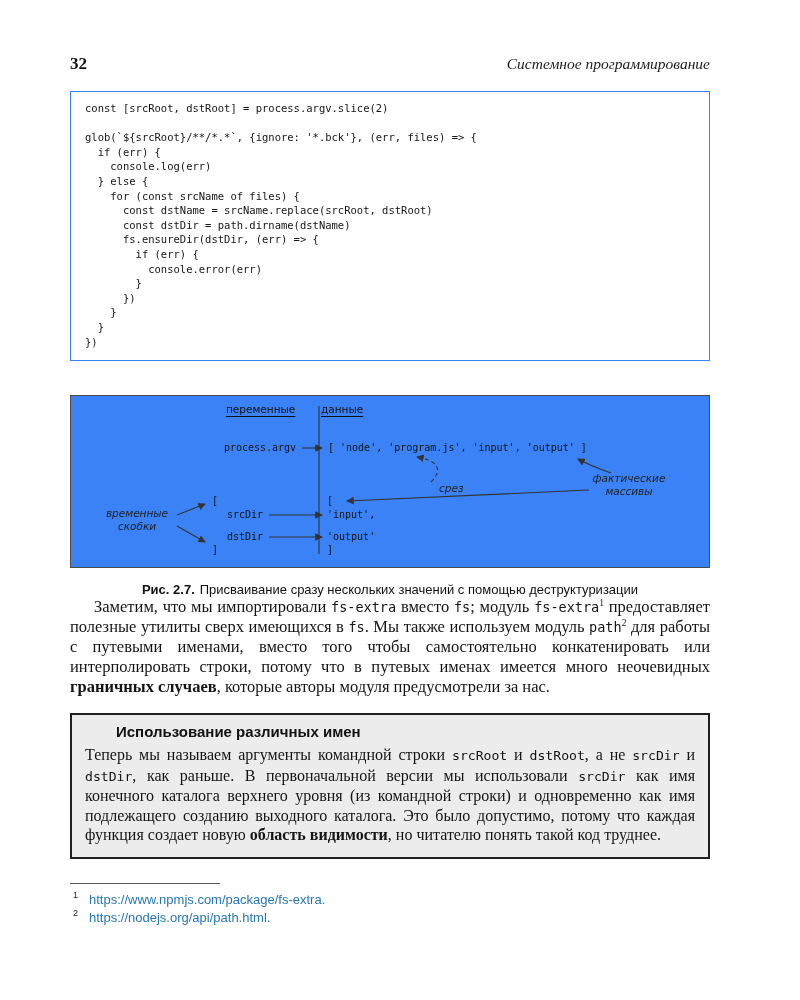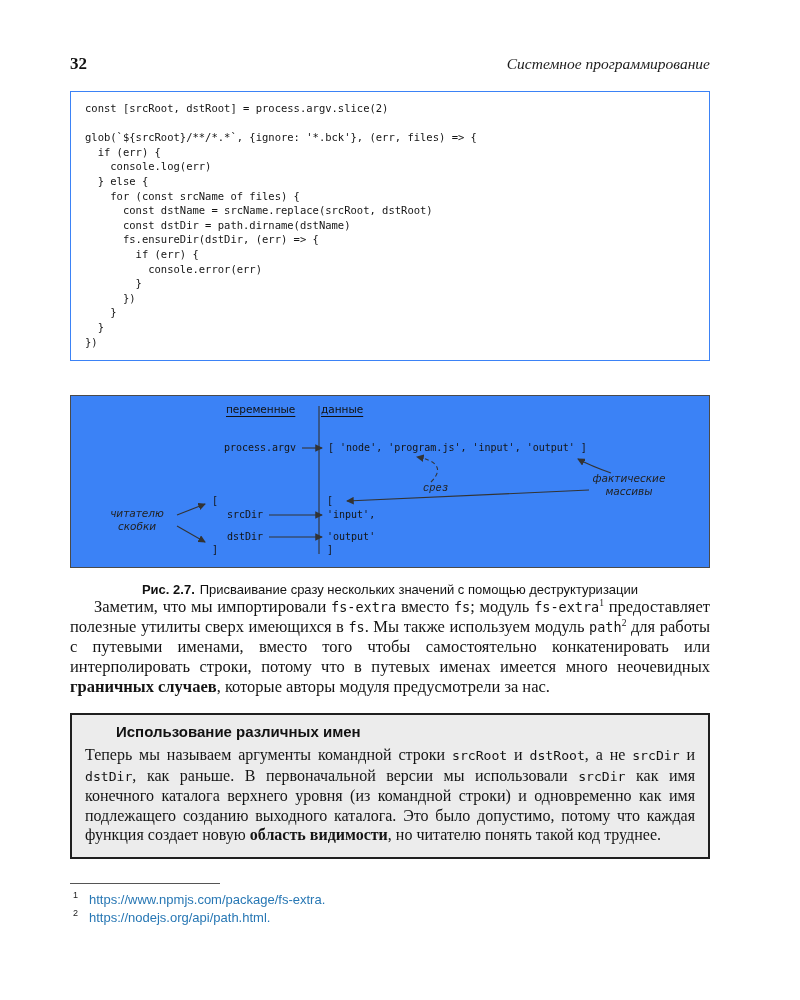--- a/index.html
+++ b/index.html
@@ -105,29 +105,29 @@
       <span class="ft mono" style="left:141px; top:99px;">[</span>
       <span class="ft mono" style="left:156px; top:113px;">srcDir</span>
       <span class="ft mono" style="left:156px; top:135px;">dstDir</span>
       <span class="ft mono" style="left:141px; top:148px;">]</span>
 
       <span class="ft mono" style="left:256px; top:99px;">[</span>
       <span class="ft mono" style="left:256px; top:113px;">'input',</span>
       <span class="ft mono" style="left:256px; top:135px;">'output'</span>
       <span class="ft mono" style="left:256px; top:148px;">]</span>
 
-      <span class="ft lbl" style="left:352px; top:86px;font-family:Liberation Mono, monospace;">срез</span>
+      <span class="ft lbl" style="left:368px; top:86px;">срез</span>
 
       <div class="ft lbl ctr" style="left:508px; top:76px; width:100px;">
         <span style="display:block;">фактические</span>
         <span style="display:block;">массивы</span>
       </div>
 
       <div class="ft lbl ctr" style="left:26px; top:111px; width:80px;">
-        <span style="display:block;">читателю</span>
+        <span style="display:block;">временные</span>
         <span style="display:block;">скобки</span>
       </div>
     </div>
 
     <div class="caption">
       <strong>Рис. 2.7.</strong><span>Присваивание сразу нескольких значений с помощью деструктуризации</span>
     </div>
 
     <p class="body-text">Заметим, что мы импортировали <code>fs-extra</code> вместо <code>fs</code>; модуль <code>fs-extra</code><sup>1</sup> предоставляет полезные утилиты сверх имеющихся в <code>fs</code>. Мы также используем модуль <code>path</code><sup>2</sup> для работы с путевыми именами, вместо того чтобы самостоятельно конкатенировать или интерполировать строки, потому что в путевых именах имеется много неочевидных <strong>граничных случаев</strong>, которые авторы модуля предусмотрели за нас.</p>
 

